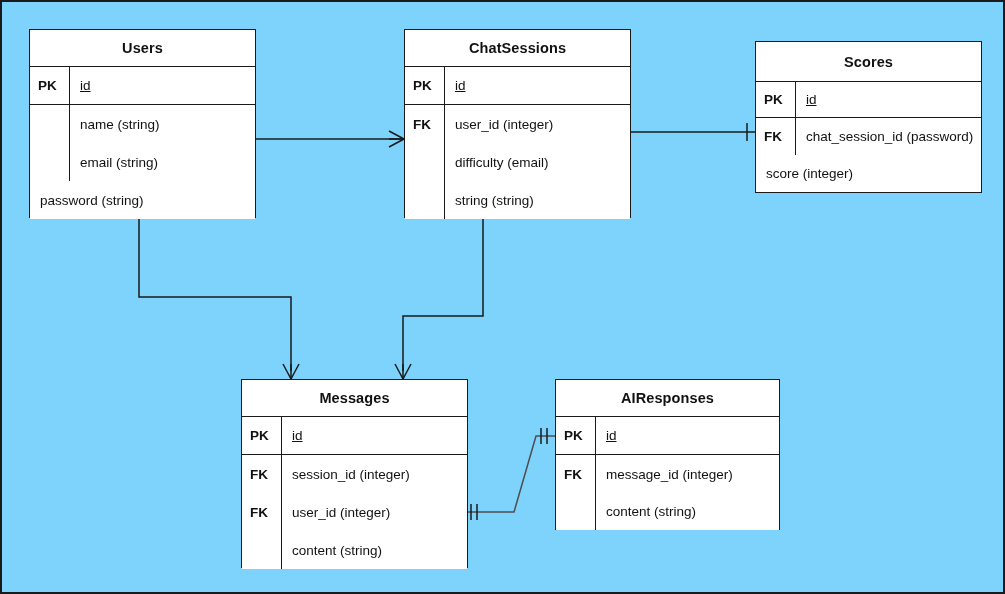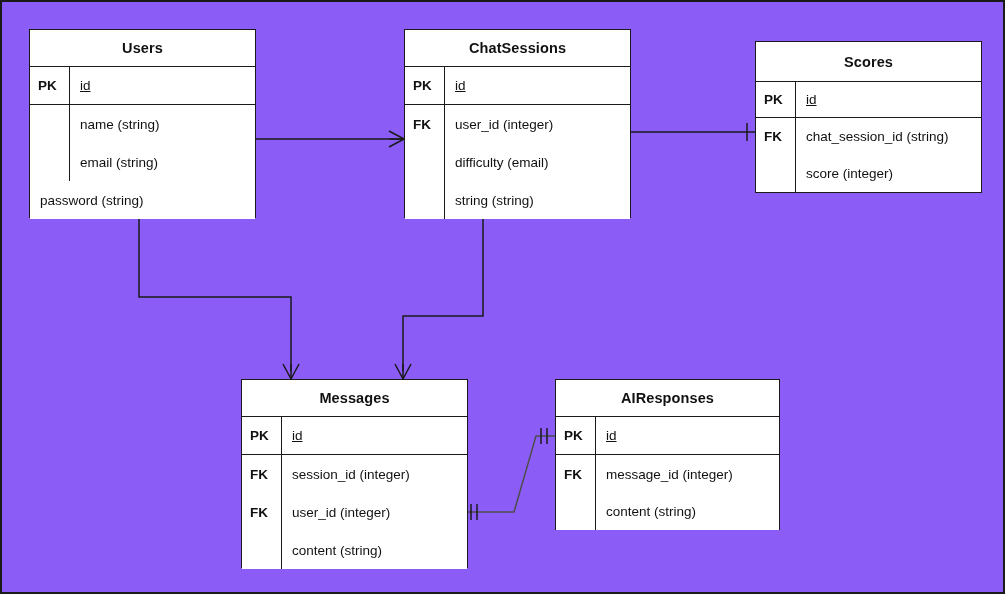--- a/index.html
+++ b/index.html
@@ -5,21 +5,21 @@
 <style>
   html, body {
     margin: 0;
     padding: 0;
     background: #ffffff;
   }
   #canvas {
     position: relative;
     width: 1005px;
     height: 594px;
-    background: #8b5cf6;
+    background: #7dd3fc;
     box-sizing: border-box;
     border: 2px solid #1a1a1a;
     overflow: hidden;
     font-family: "Liberation Sans", sans-serif;
     padding-left: 24px;
   }
   #connectors {
     position: absolute;
     left: 0;
     top: 0;
@@ -184,23 +184,23 @@
 
   <div class="entity" style="left:753px; top:39px; width:227px; height:152px;">
     <div class="entity-title" style="height:40px;">Scores</div>
     <div class="entity-body">
       <div class="row divider" style="height:36px;">
         <div class="key-cell" style="width:40px;">PK</div>
         <div class="attr-cell pk-name">id</div>
       </div>
       <div class="row" style="height:37px;">
         <div class="key-cell" style="width:40px;">FK</div>
-        <div class="attr-cell">chat_session_id (string)</div>
-      </div>
-      <div class="row" style="height:37px;">
+        <div class="attr-cell">chat_session_id (password)</div>
+      </div>
+      <div class="row" style="height:37px;flex-direction:column;">
         <div class="key-cell" style="width:40px;"></div>
         <div class="attr-cell">score (integer)</div>
       </div>
     </div>
   </div>
 
   <div class="entity" style="left:239px; top:377px; width:227px; height:189px;">
     <div class="entity-title" style="height:37px;">Messages</div>
     <div class="entity-body">
       <div class="row divider" style="height:38px;">

